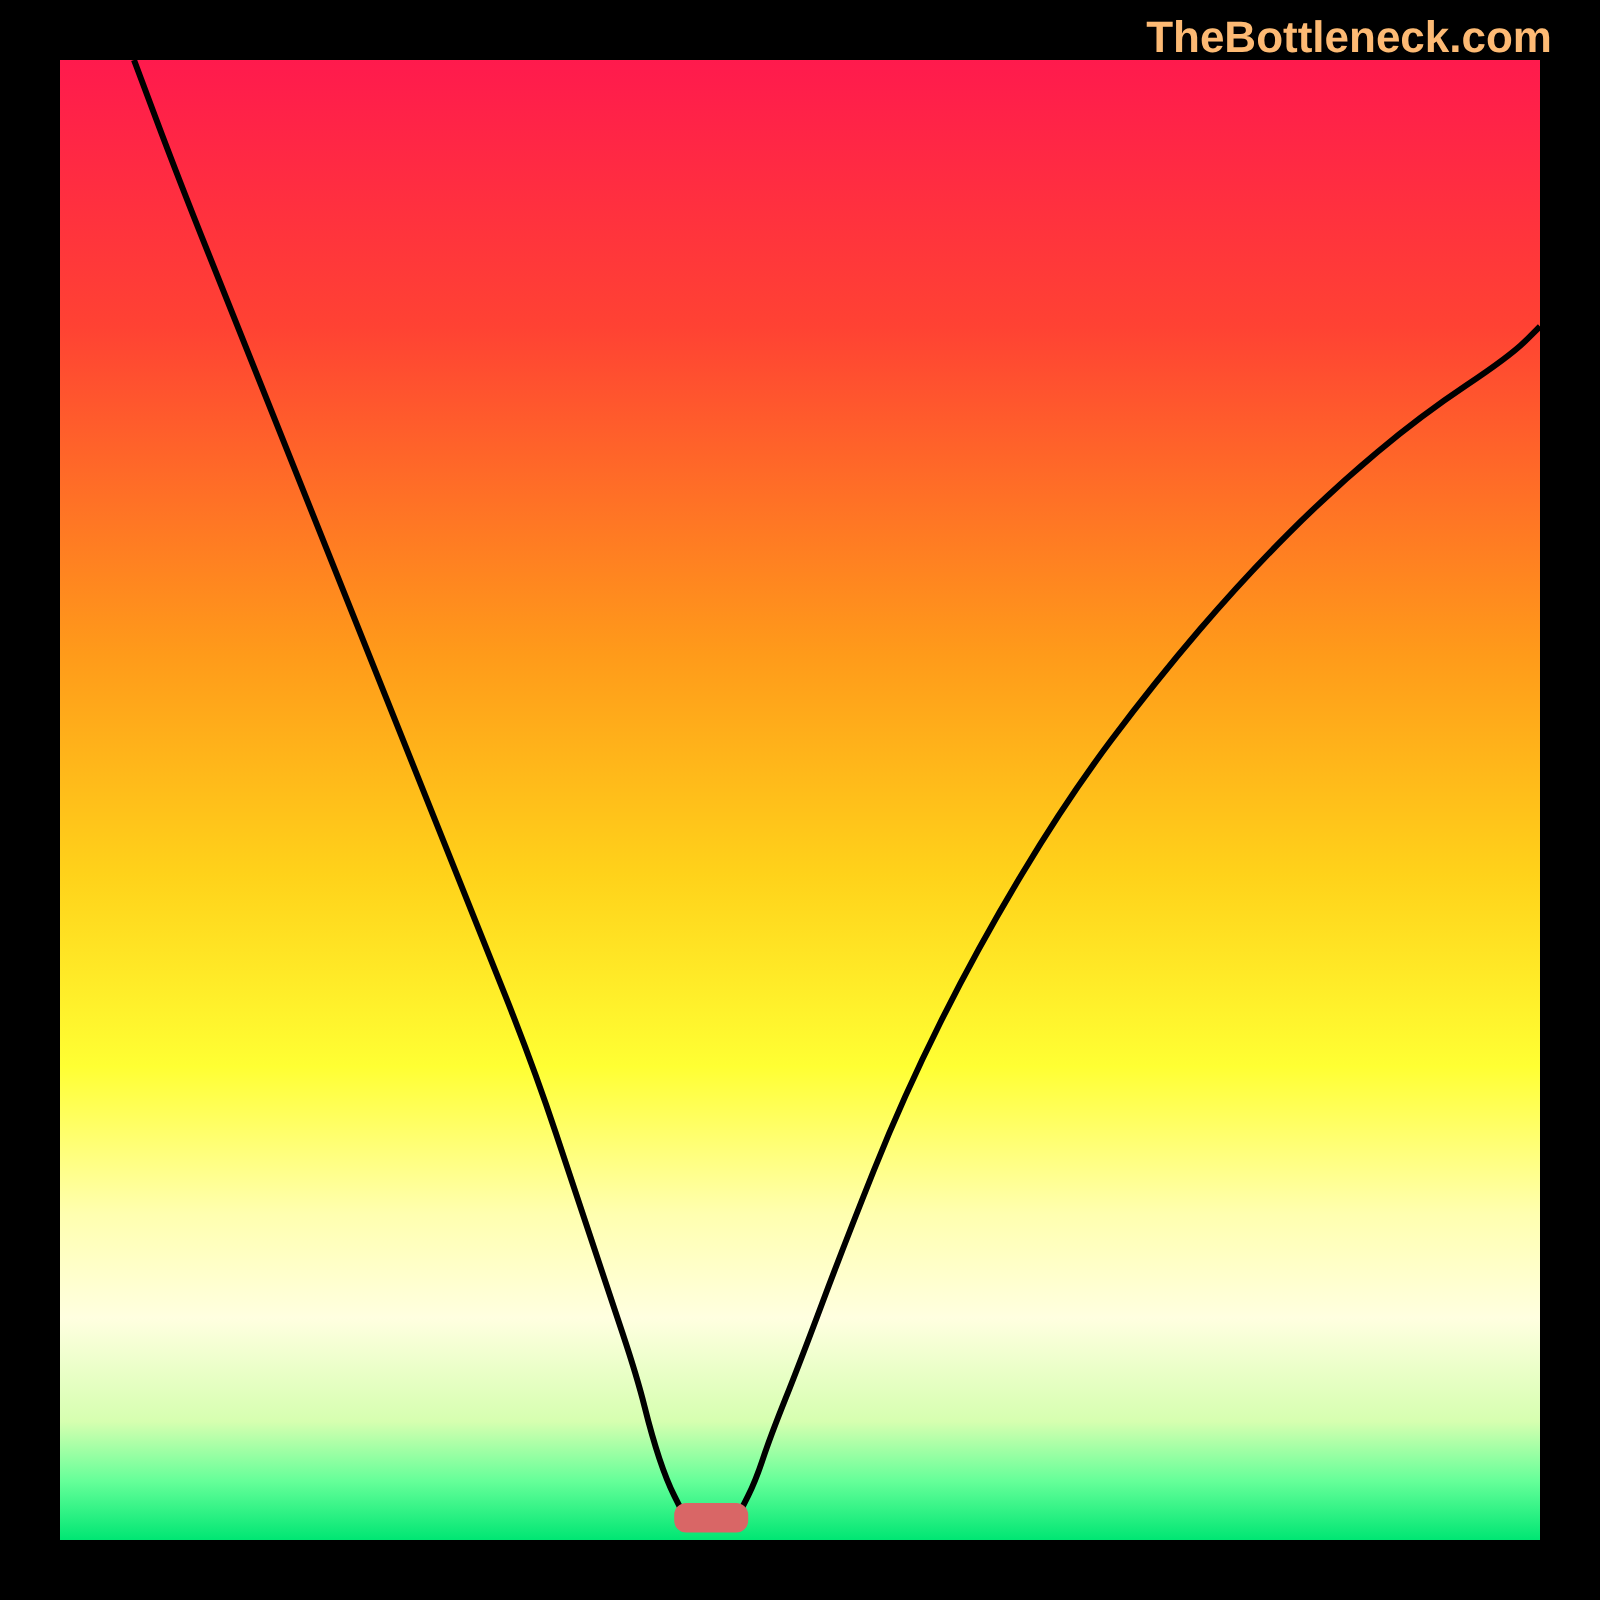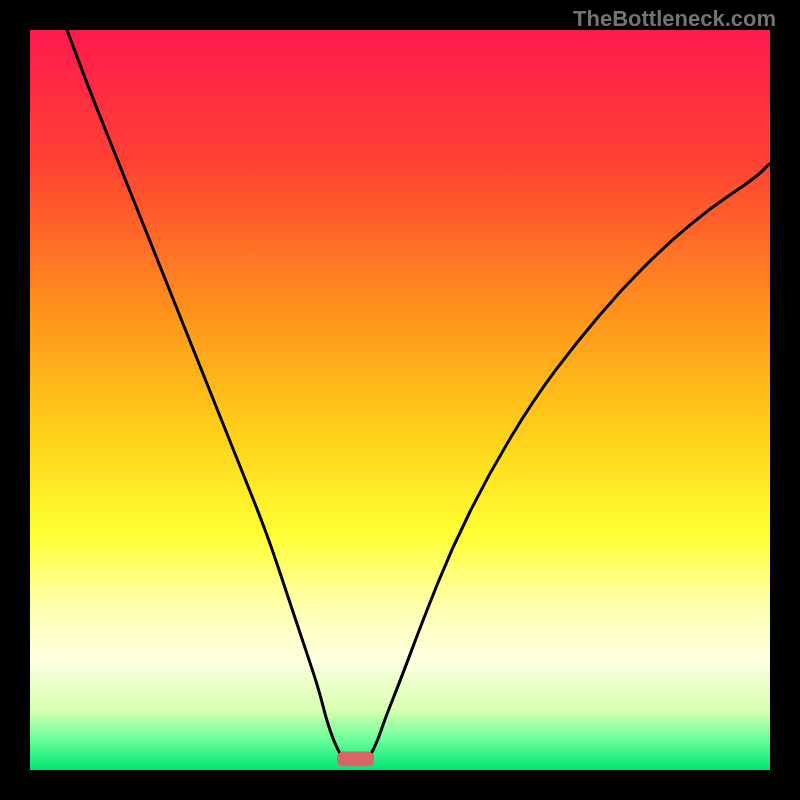--- a/index.html
+++ b/index.html
@@ -18,21 +18,21 @@
     width: 740px;
     height: 740px;
     overflow: hidden;
   }
   .watermark {
     position: absolute;
     top: 6px;
     right: 24px;
     font-size: 22px;
     font-weight: bold;
-    color: #737373;
+    color: #fdba74;
     z-index: 10;
   }
   svg {
     display: block;
   }
 </style>
 </head>
 <body>
 
 <div class="watermark">TheBottleneck.com</div>

